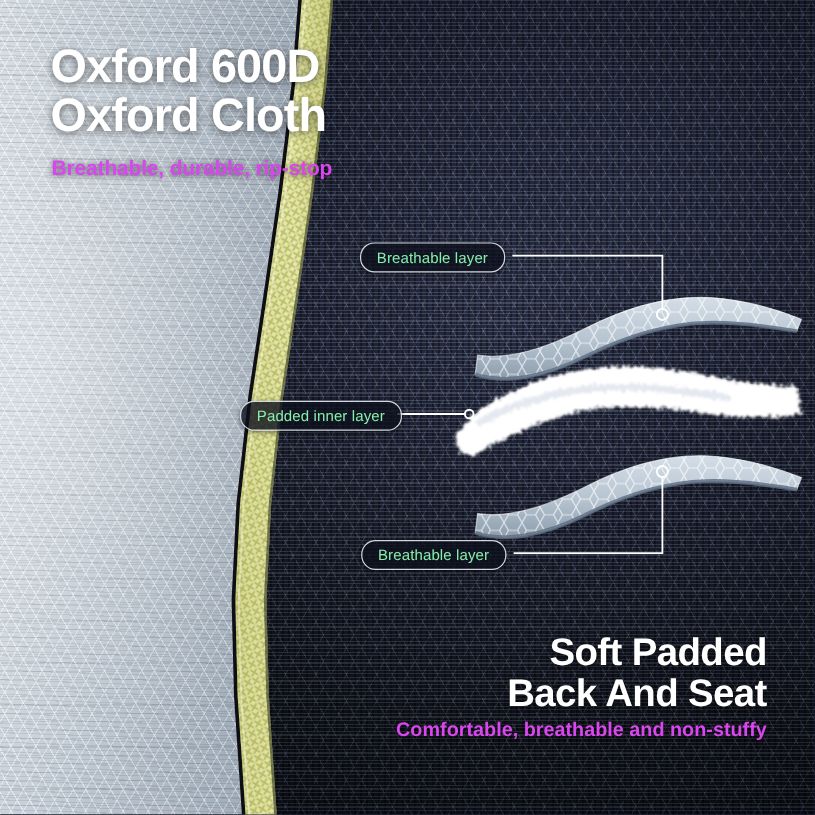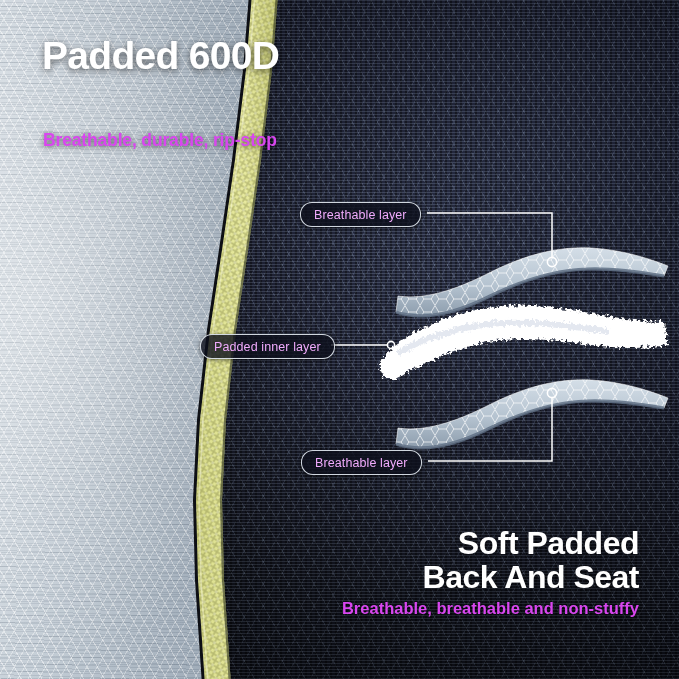--- a/index.html
+++ b/index.html
@@ -67,21 +67,21 @@
 
   
   .piping{position:absolute;left:0;top:0;width:679px;height:679px;pointer-events:none;}
 
   
   .pill{
     position:absolute;display:flex;align-items:center;justify-content:center;
     height:23px;padding:0 13px;border-radius:12px;
     border:1.3px solid rgba(226,232,240,.92);
     background:rgba(12,15,28,.80);
-    color:#f0abfc;font-size:12.5px;letter-spacing:.1px;white-space:nowrap;
+    color:#86efac;font-size:12.5px;letter-spacing:.1px;white-space:nowrap;
     box-shadow:0 1px 4px rgba(0,0,0,.55);
   }
 
   
   .headline{
     position:absolute;color:#fff;font-weight:700;line-height:1.06;
     text-shadow:0 2px 7px rgba(0,0,0,.55);
   }
   .subline{
     position:absolute;color:#d946ef;font-weight:600;line-height:1.2;
@@ -239,23 +239,24 @@
 
   <div class="pill" style="left:200px;top:334px;">
     <span>Padded inner layer</span>
   </div>
 
   <div class="pill" style="left:301px;top:450px;">
     <span>Breathable layer</span>
   </div>
 
   <div class="headline" id="tl-head">
-    <span class="l1">Padded 600D</span>
+    <span class="l1">Oxford 600D</span>
+    <span class="l2">Oxford Cloth</span>
   </div>
   <div class="subline" id="tl-sub">Breathable, durable, rip-stop</div>
 
   <div class="headline" id="br-head">
     <span class="l1">Soft Padded</span>
     <span class="l2">Back And Seat</span>
   </div>
-  <div class="subline" id="br-sub">Breathable, breathable and non-stuffy</div>
+  <div class="subline" id="br-sub">Comfortable, breathable and non-stuffy</div>
 
 </div>
 
 </body></html>

